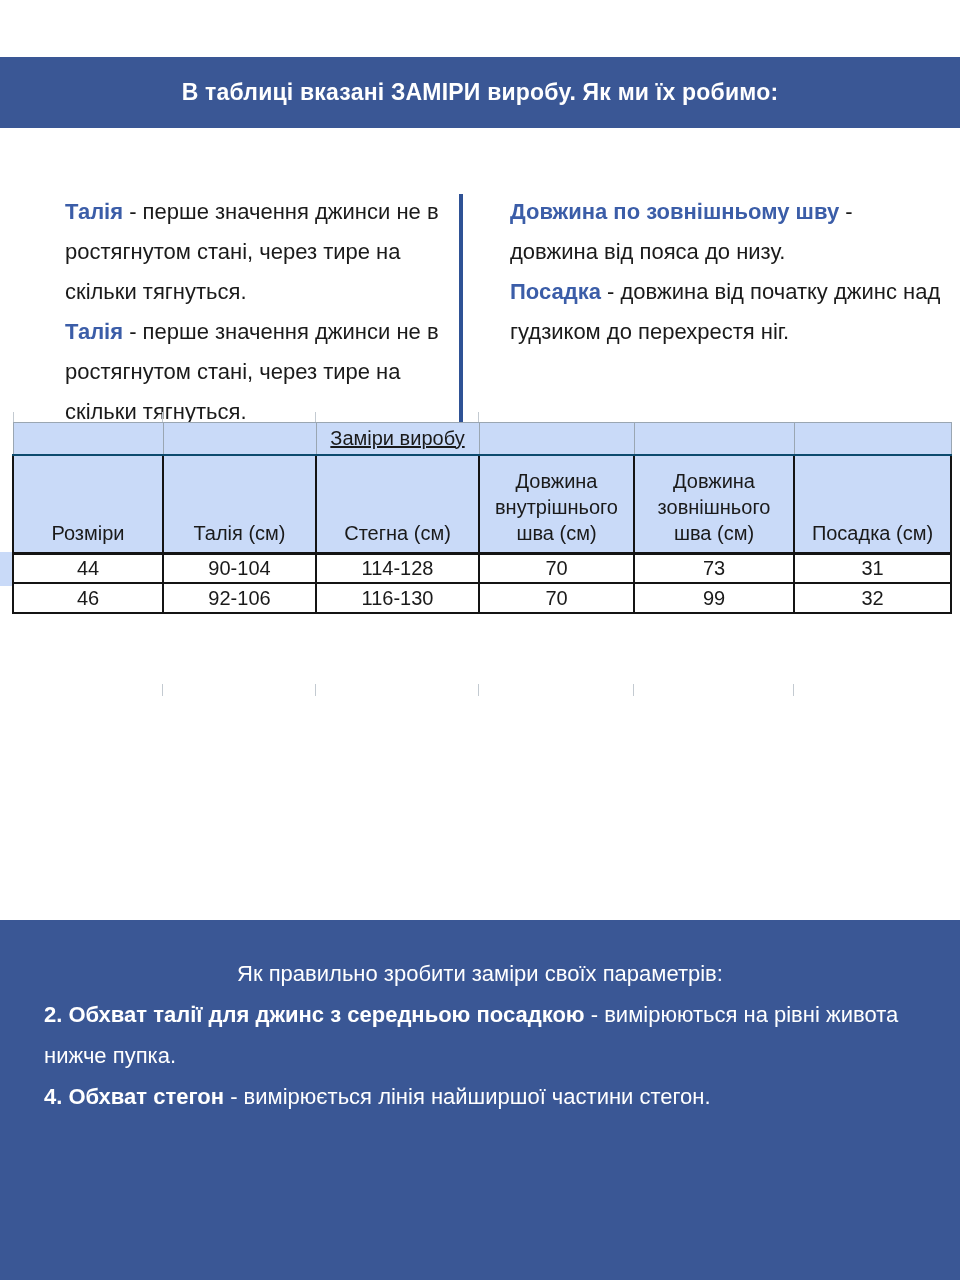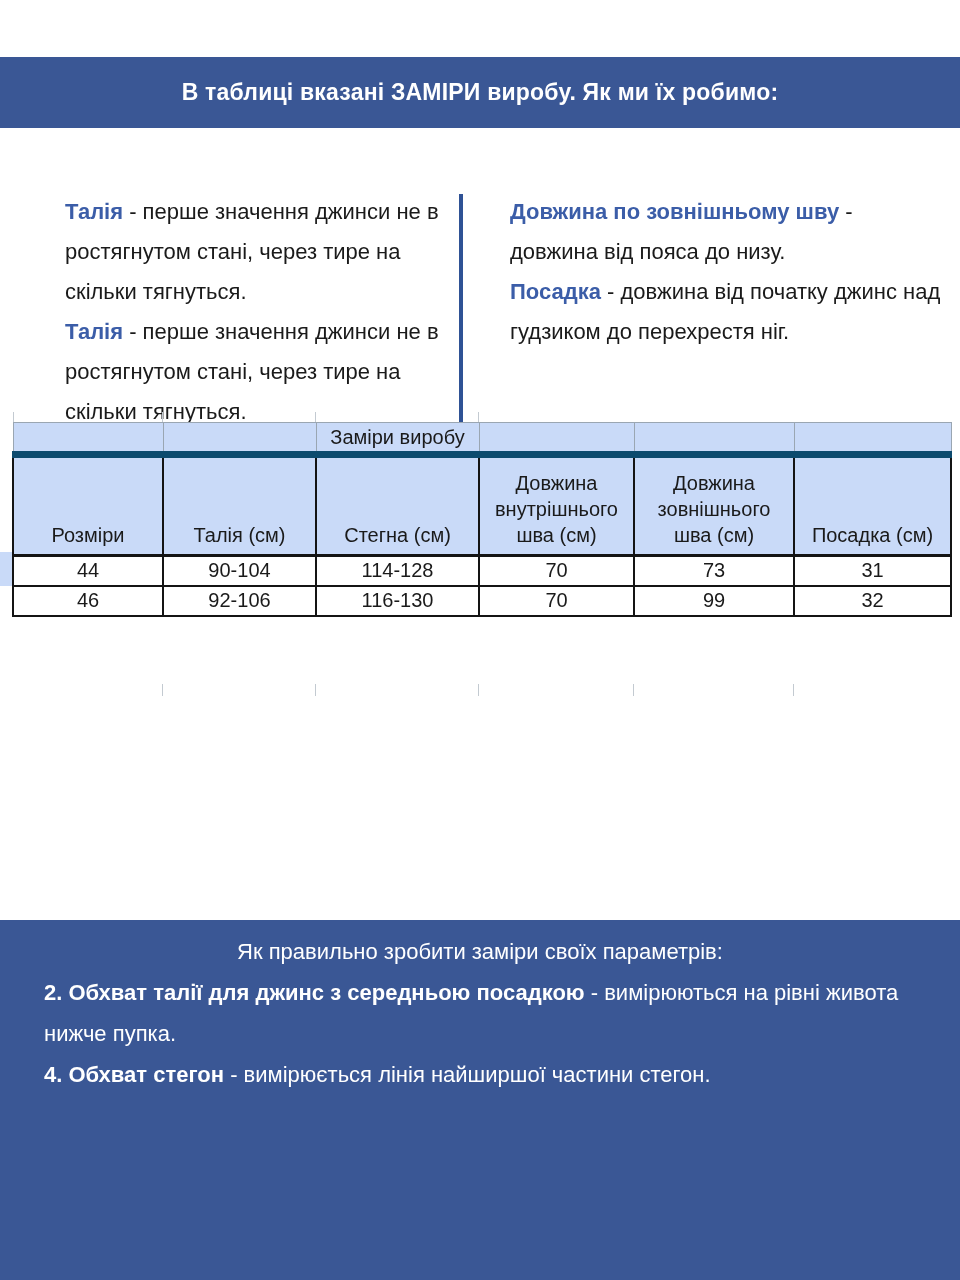--- a/index.html
+++ b/index.html
@@ -59,26 +59,27 @@
     left: 12px; top: 422px;
     width: 938px;
     border-collapse: collapse;
     table-layout: fixed;
     font-size: 20px;
     color: var(--ink);
   }
   .size-table .caption-row td {
     background: var(--lightblue);
     border: 1px solid var(--gridgray);
-    border-bottom: 7px solid #0c4a6e;
+    border-bottom: 2px solid #0c4a6e;
     height: 32px;
     text-align: center;
     vertical-align: middle;
     overflow: visible;
     white-space: nowrap;
+    text-decoration: underline;
   }
   .size-table .head-row th {
     background: var(--lightblue);
     border: 2px solid #141414;
     border-bottom: 3px solid #141414;
     height: 90px;
     font-weight: normal;
     text-align: center;
     vertical-align: bottom;
     padding: 12px 4px 6px 4px;
@@ -104,21 +105,21 @@
   .stub.below { top: 684px; height: 12px; }
 
   
   .footer {
     position: absolute;
     left: 0; top: 920px;
     width: 960px; height: 360px;
     background: var(--blue);
     color: #ffffff;
   }
-  .footer-inner { padding: 11px 44px 0 44px; font-size: 22px; }
+  .footer-inner { padding: 33px 44px 0 44px; font-size: 22px; }
   .footer-inner p { margin: 0; line-height: 41px; }
   .footer-heading { text-align: center; }
   .item-lead { font-weight: bold; }
 </style>
 </head>
 <body>
 
 <div class="page">
 
   <header class="banner">

